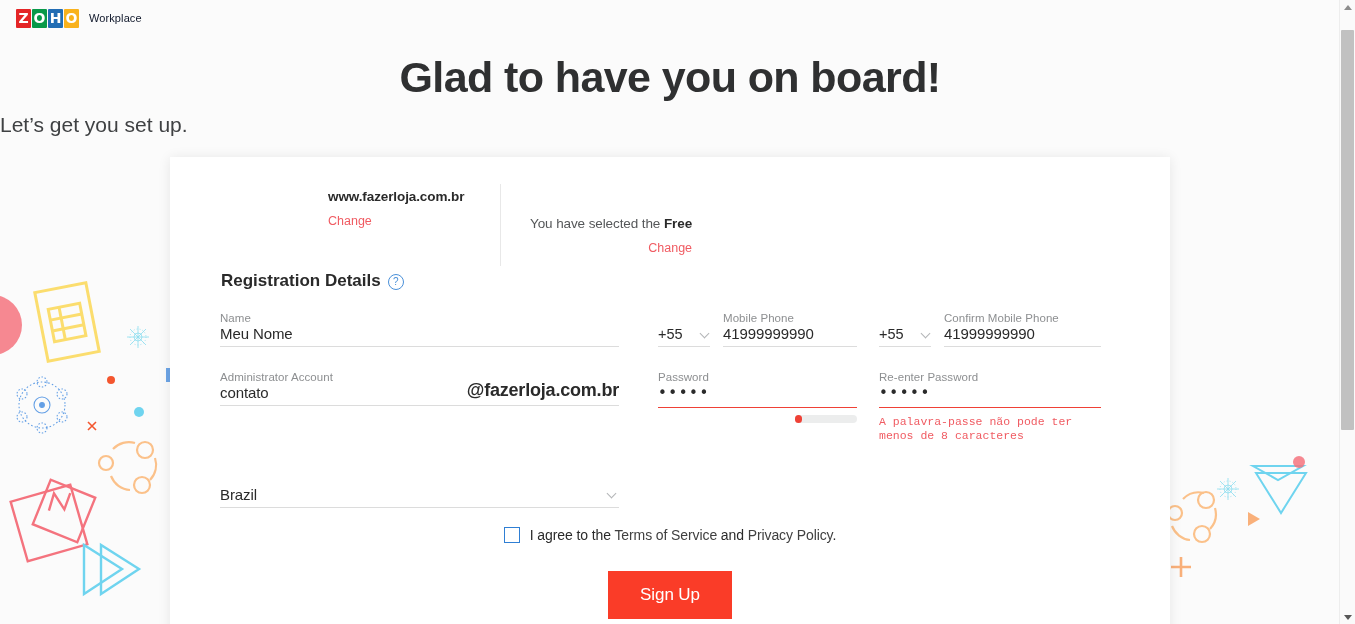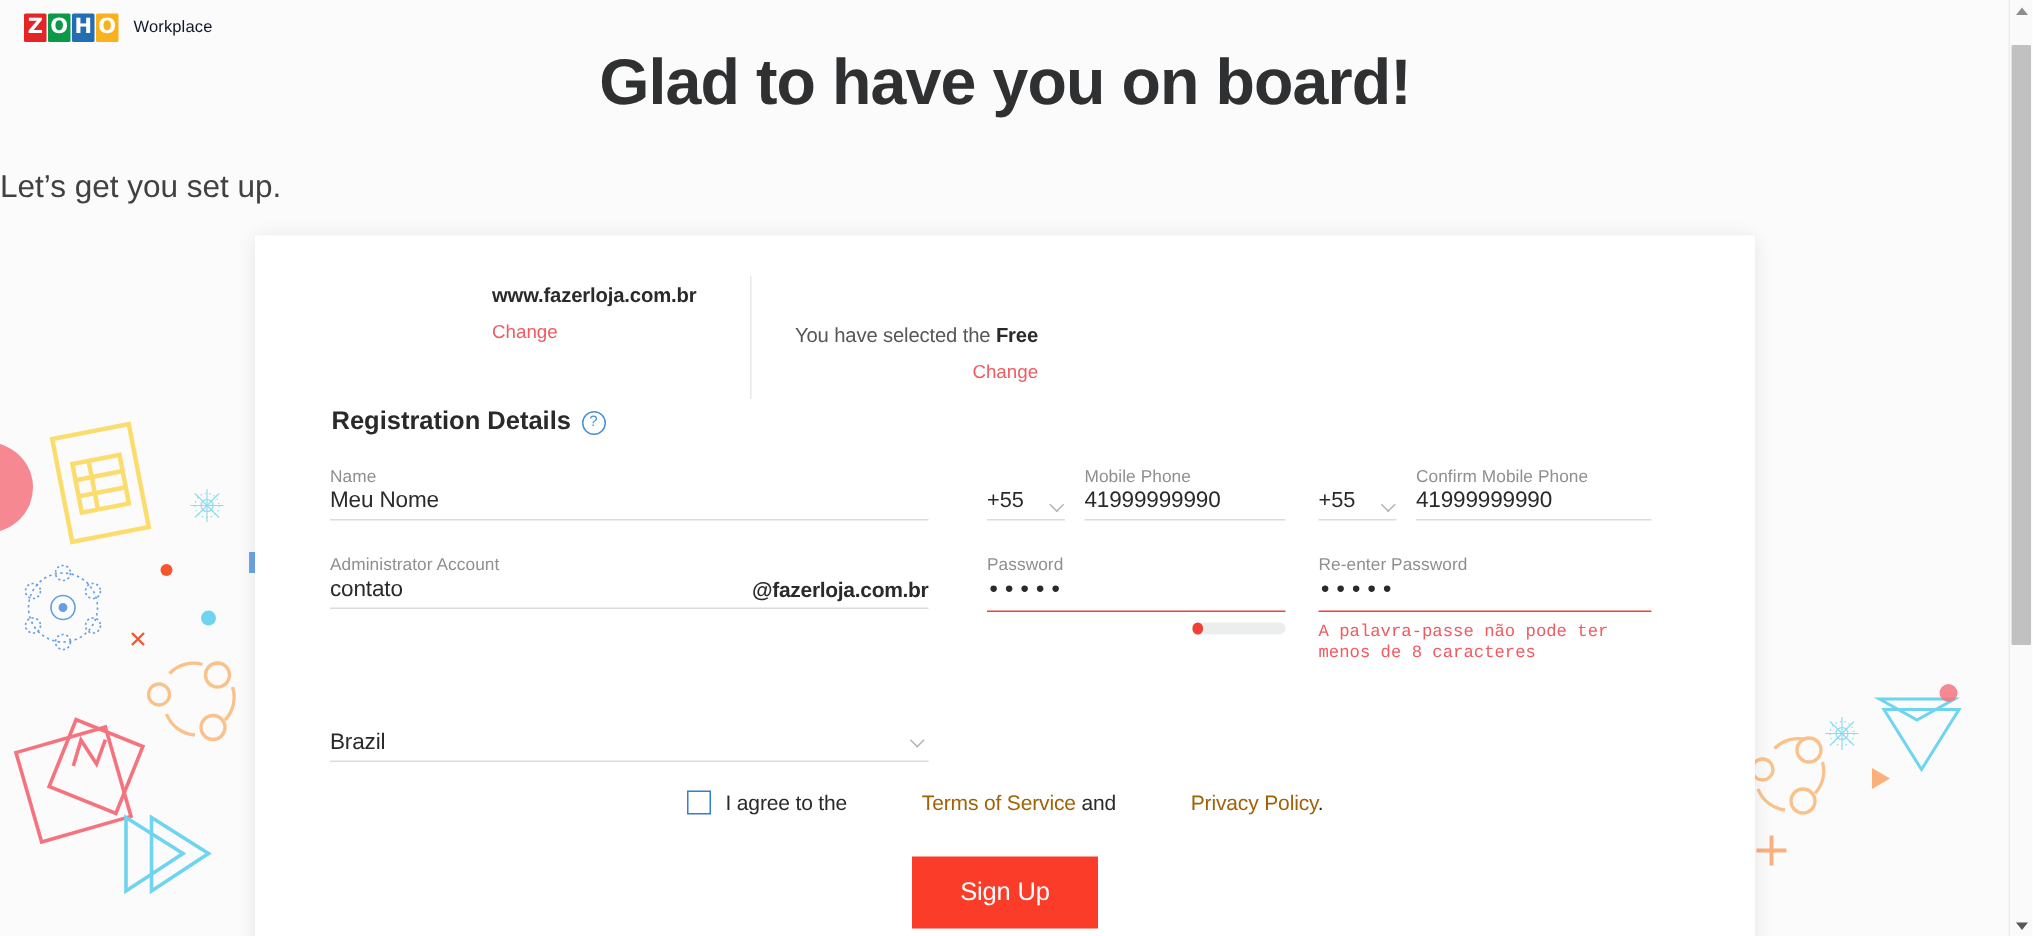--- a/index.html
+++ b/index.html
@@ -62,21 +62,21 @@
   .tile.t4 { background: #f9b21d; }
   .wp-name {
     font-size: 11px;
     color: #0f172a;
     font-weight: 400;
     letter-spacing: 0.1px;
   }
   
   .hero-title {
     position: absolute;
-    top: 31px;
+    top: 53px;
     left: 0;
     width: 1340px;
     text-align: center;
     font-size: 43px;
     font-weight: bold;
     color: #2f3031;
     letter-spacing: -0.6px;
     z-index: 10;
   }
   .hero-sub {
@@ -211,21 +211,21 @@
     display: flex;
     align-items: flex-end;
   }
   .cc-box {
     width: 52px;
     flex: 0 0 52px;
     margin-right: 13px;
   }
   .cc-inner {
     display: flex;
-    align-items: flex-end;
+    align-items: center;
     justify-content: space-between;
     padding-bottom: 4px;
   }
   .cc-val {
     font-size: 14.5px;
     color: #2a2a2a;
   }
   .chev {
     width: 9px;
     height: 9px;
@@ -237,21 +237,21 @@
     left: 0; top: 0;
     width: 6px; height: 6px;
     border-right: 1.3px solid #b3b5b7;
     border-bottom: 1.3px solid #b3b5b7;
     transform: rotate(45deg);
   }
   .admin-suffix {
     position: absolute;
     right: 0;
     bottom: 4px;
-    font-size: 14px;
+    font-size: 18px;
     font-weight: bold;
     color: #2a2a2a;
     letter-spacing: -0.2px;
   }
   .pw-dots {
     font-size: 15px;
     letter-spacing: 1.5px;
     color: #2a2a2a;
     padding-bottom: 5px;
     font-family: "DejaVu Sans", sans-serif;
@@ -305,24 +305,23 @@
     background: #fff;
     cursor: pointer;
     flex: 0 0 14px;
   }
   .agree-text {
     font-size: 14px;
     color: #2a2a2a;
     letter-spacing: -0.1px;
   }
   .tlink {
-    color: #a16207;
+    color: #404040;
     text-decoration: none;
     cursor: pointer;
-    margin-left: 46px;
   }
   
   .signup-wrap {
     position: absolute;
     left: 0;
     top: 414px;
     width: 100%;
     display: flex;
     justify-content: center;
   }

